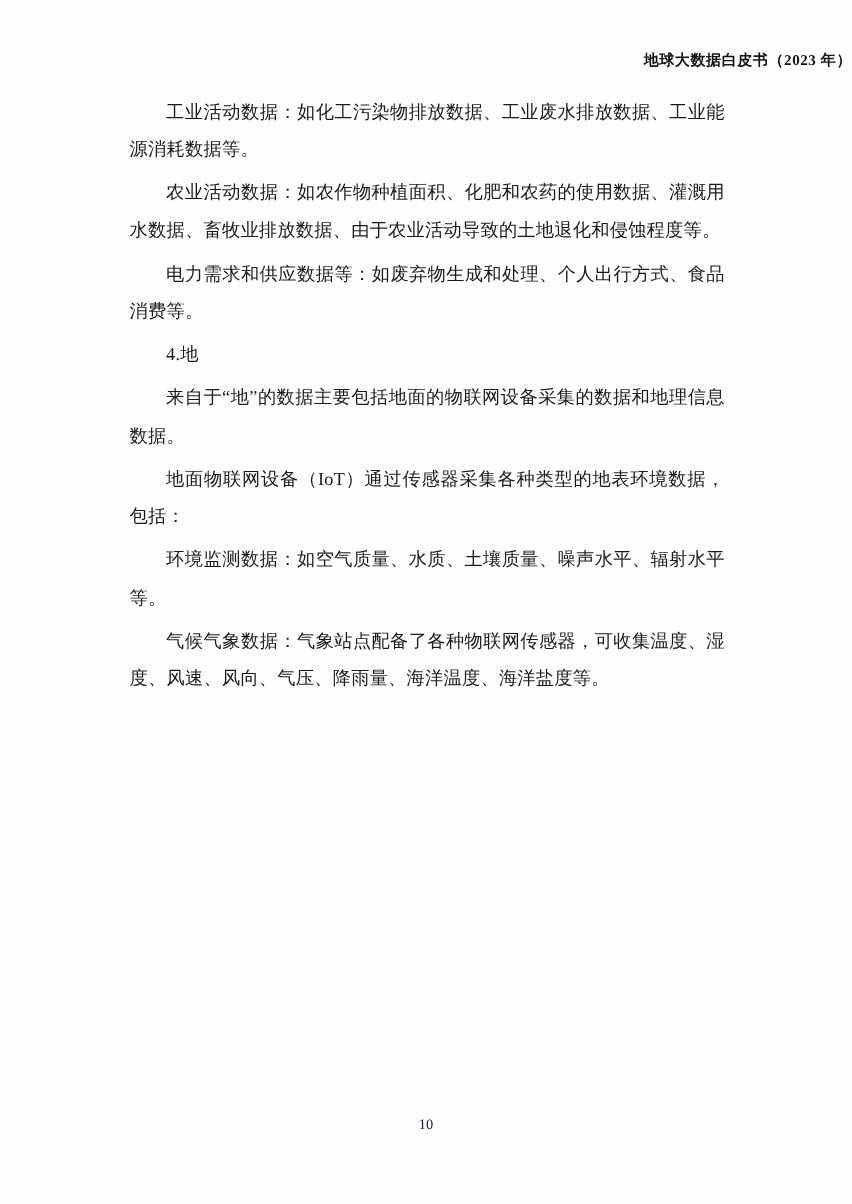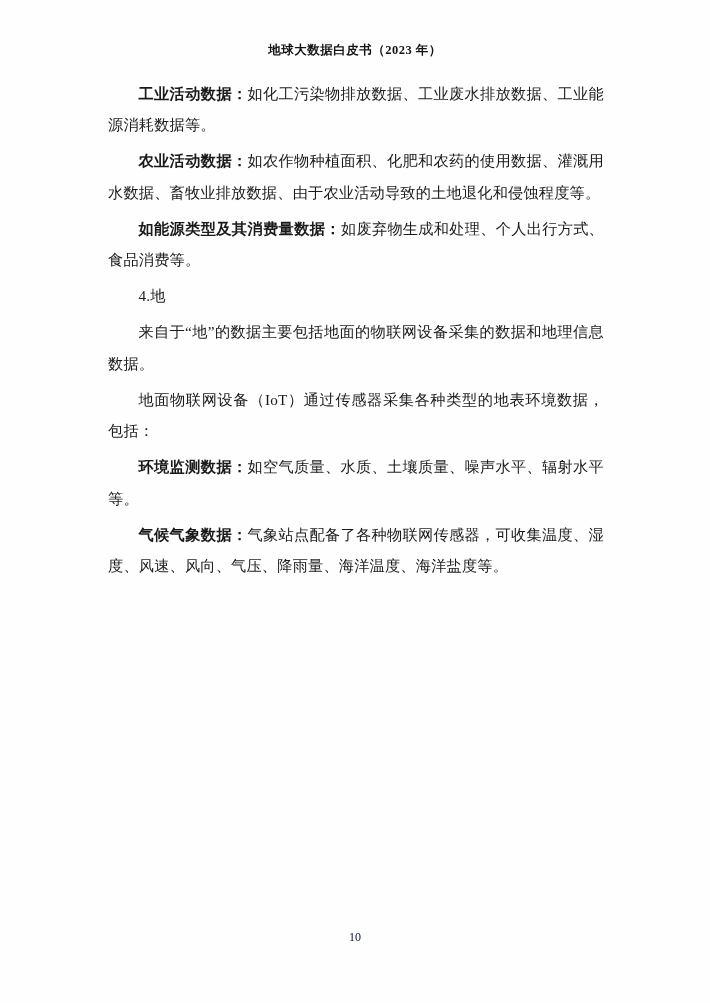--- a/index.html
+++ b/index.html
@@ -21,21 +21,21 @@
     box-sizing: border-box;
     padding: 0;
     position: relative;
     background: #fefefe;
   }
   .header {
     position: absolute;
     top: 42px;
     left: 0;
     width: 710px;
-    text-align: center;
+    text-align: right;
     font-size: 12.5px;
     font-weight: bold;
     letter-spacing: 0.5px;
     color: #141414;
     font-family: "Liberation Serif", "DejaVu Serif", serif;
   }
   .content {
     position: absolute;
     top: 78px;
     left: 108px;
@@ -47,21 +47,21 @@
     line-height: 2.07;
     text-align: justify;
     text-justify: inter-ideograph;
     color: #1a1a1a;
     letter-spacing: 0.2px;
   }
   p.indent {
     text-indent: 2em;
   }
   .lead {
-    font-weight: bold;
+    font-weight: normal;
     font-family: "Liberation Sans", "DejaVu Sans", sans-serif;
     letter-spacing: 0.3px;
   }
   .body-txt {
     font-family: "Liberation Serif", "DejaVu Serif", serif;
   }
   .section-num {
     text-indent: 2em;
     font-size: 15.2px;
     line-height: 2.07;
@@ -85,21 +85,21 @@
   <div class="header">地球大数据白皮书（2023 年）</div>
 
   <div class="content">
 
     <p class="indent"><span class="lead">工业活动数据：</span><span class="body-txt">如化工污染物排放数据、工业废水排放数据、工业能源消耗数据等。</span></p>
 
     <p class="indent"><span class="lead">农业活动数据：</span><span class="body-txt">如农作物种植面积、化肥和农药的使用数据、灌溉用水数据、畜牧业排放数据、由于农业活动导致的土地退化和侵蚀程度等。</span></p>
 
 
 
-    <p class="indent"><span class="lead">如能源类型及其消费量数据：</span><span class="body-txt">如废弃物生成和处理、个人出行方式、食品消费等。</span></p>
+    <p class="indent"><span class="lead">电力需求和供应数据等：</span><span class="body-txt">如废弃物生成和处理、个人出行方式、食品消费等。</span></p>
 
     <p class="section-num body-txt">4.地</p>
 
     <p class="indent body-txt">来自于“地”的数据主要包括地面的物联网设备采集的数据和地理信息数据。</p>
 
     <p class="indent body-txt">地面物联网设备（IoT）通过传感器采集各种类型的地表环境数据，包括：</p>
 
     <p class="indent"><span class="lead">环境监测数据：</span><span class="body-txt">如空气质量、水质、土壤质量、噪声水平、辐射水平等。</span></p>
 
     <p class="indent"><span class="lead">气候气象数据：</span><span class="body-txt">气象站点配备了各种物联网传感器，可收集温度、湿度、风速、风向、气压、降雨量、海洋温度、海洋盐度等。</span></p>

